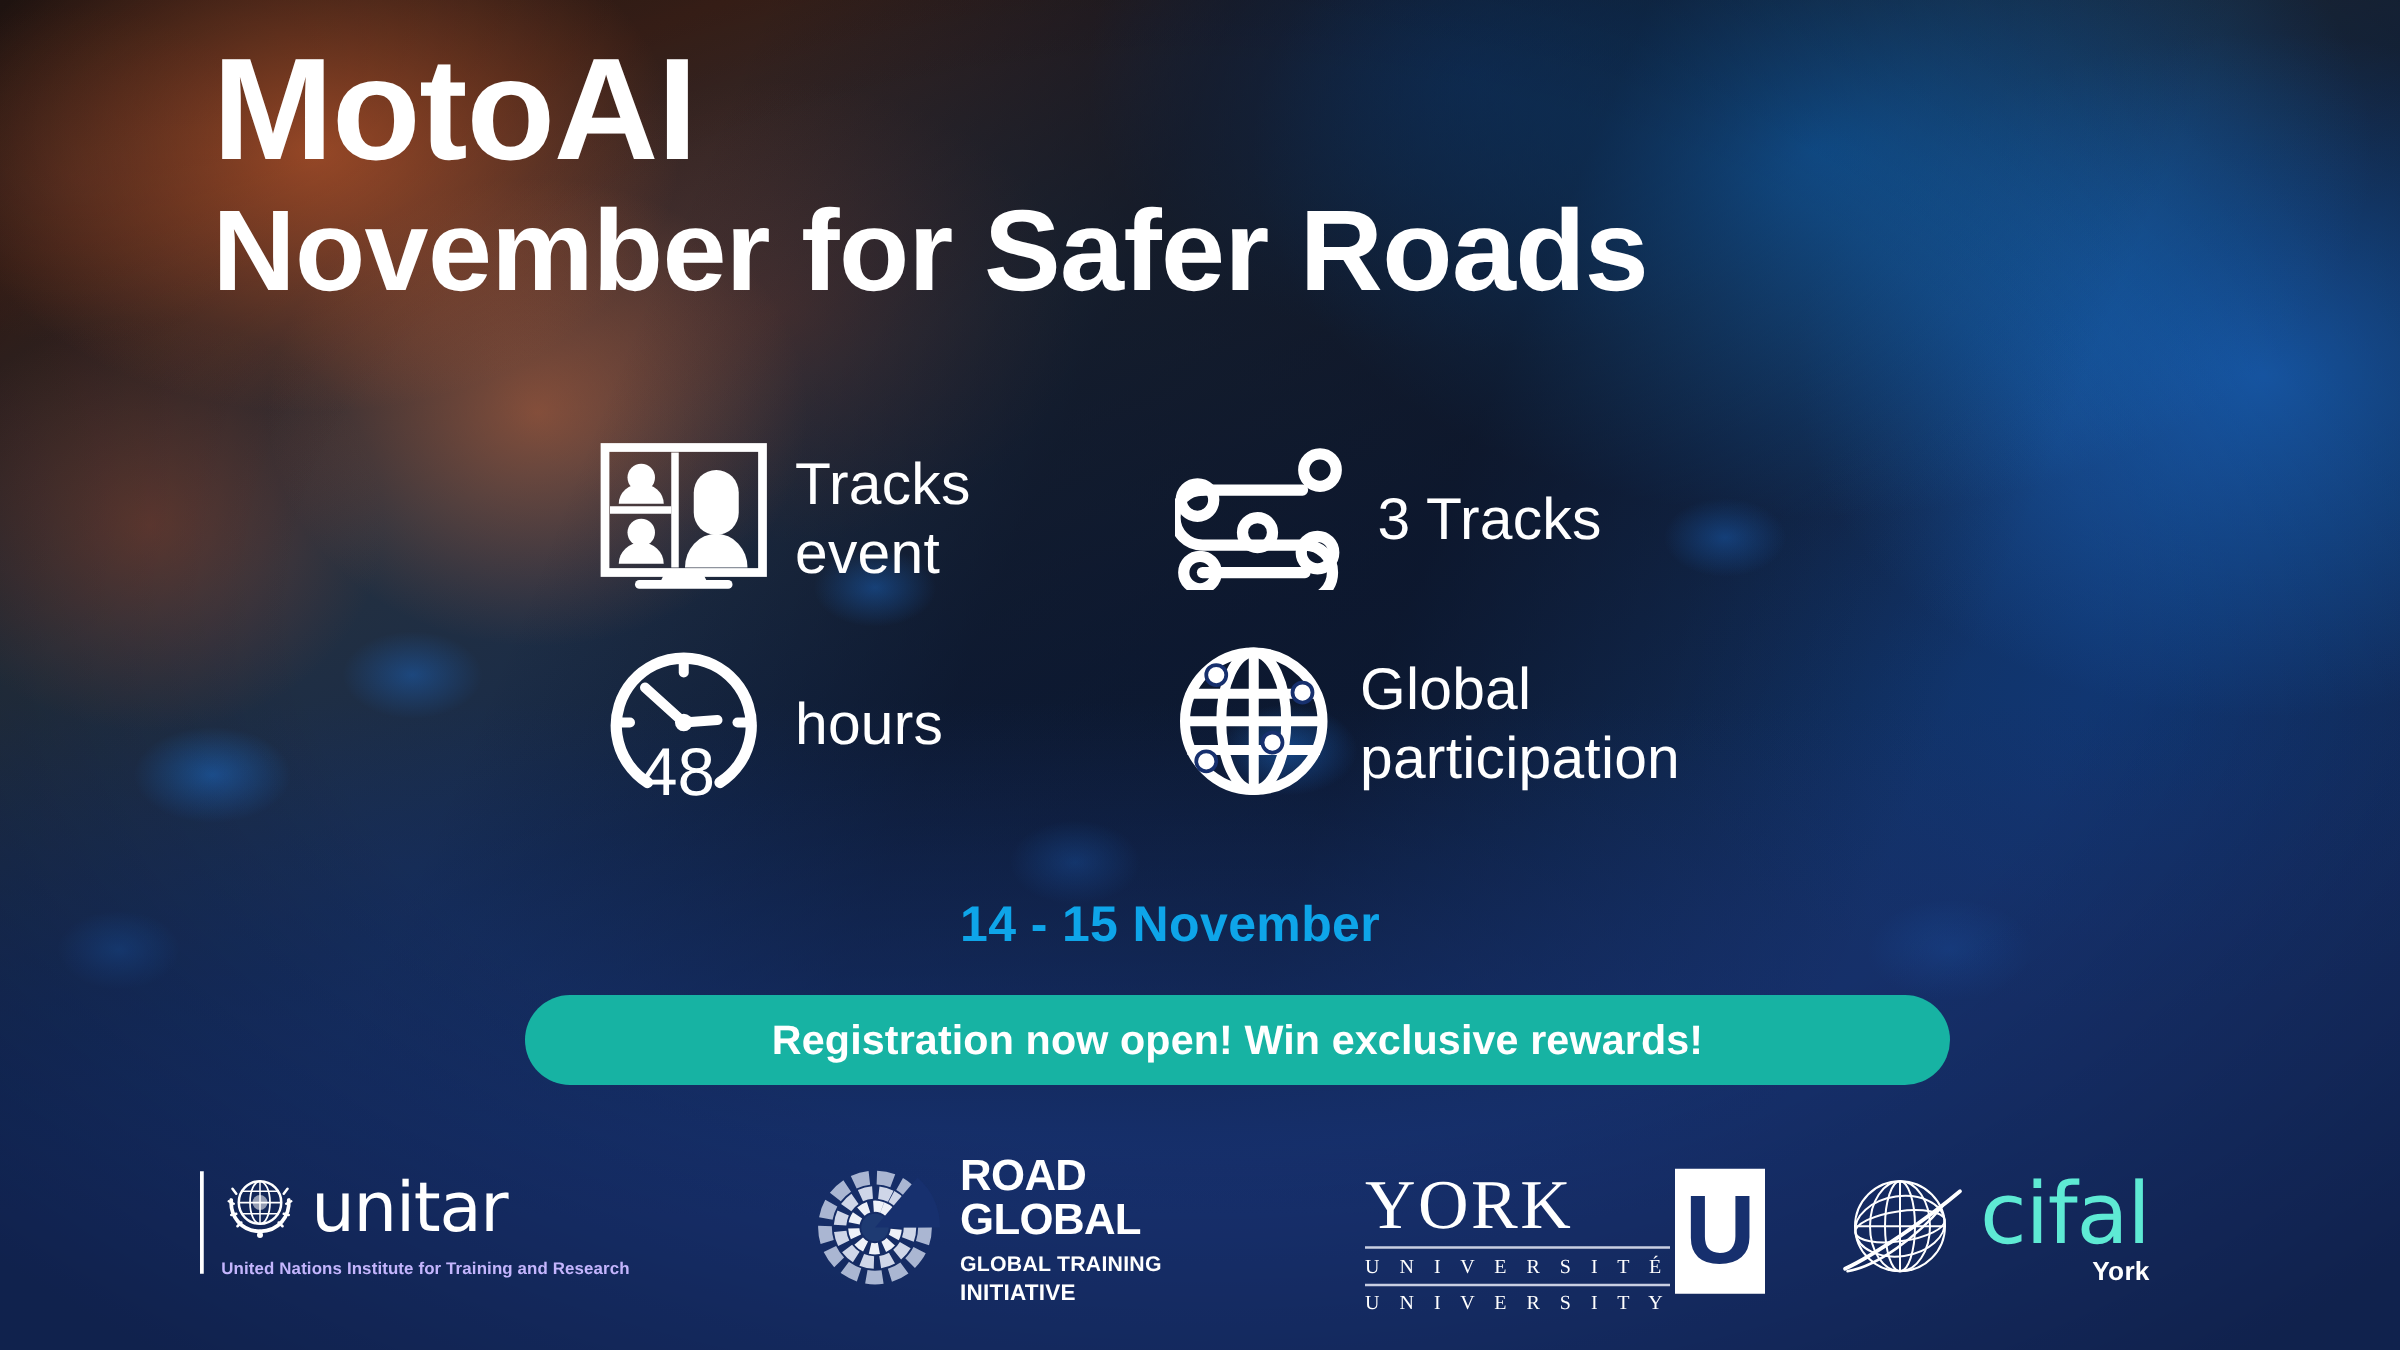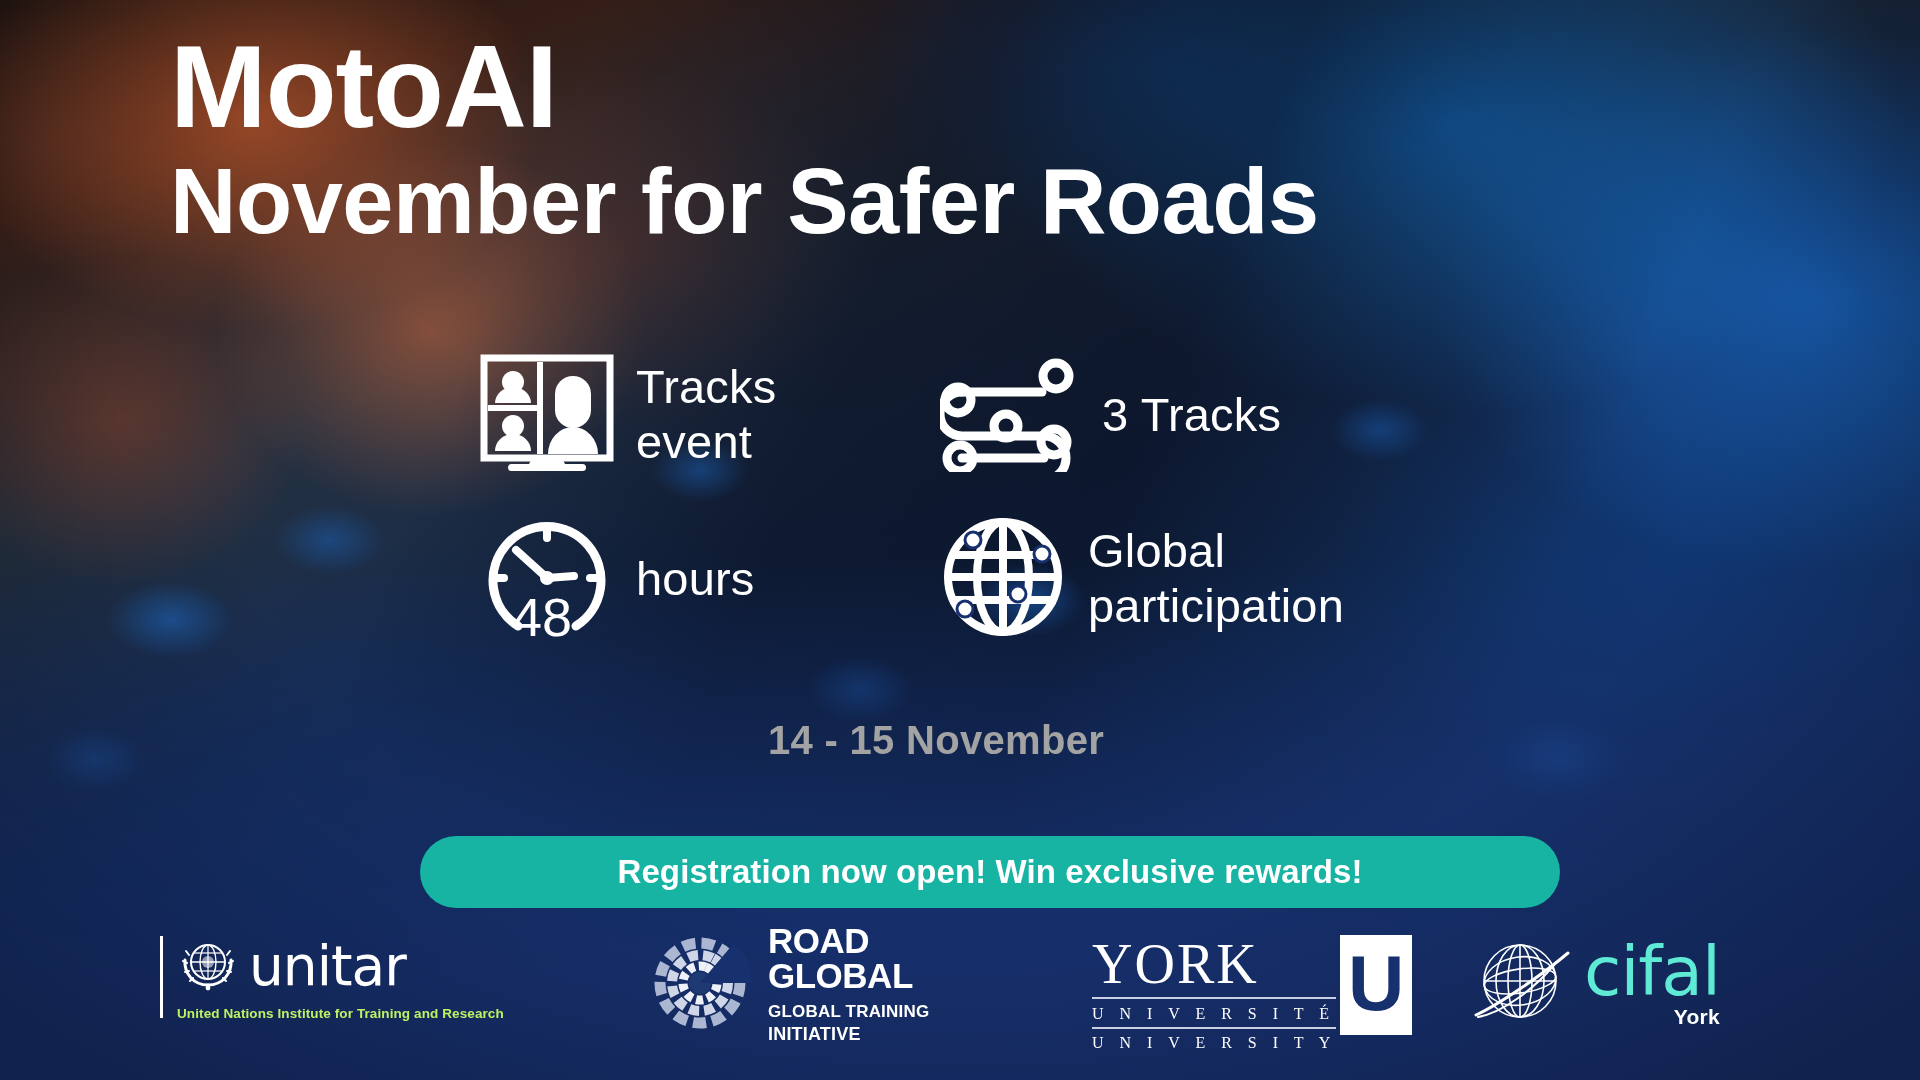--- a/index.html
+++ b/index.html
@@ -85,49 +85,49 @@
   }
   .feature { display:flex; align-items:center; gap:22px; }
   .feature .icon { flex:0 0 auto; display:block; }
   .feature .flabel {
     color:#fff; font-size:47px; font-weight:300; line-height:1.16;
     letter-spacing:.2px;
   }
 
   .date-line {
     position:absolute; left:768px; top:718px;
-    color:#a3a3a3; font-size:40px; font-weight:700; letter-spacing:.3px;
+    color:#0ea5e9; font-size:40px; font-weight:700; letter-spacing:.3px;
   }
 
   .cta-pill {
     position:absolute; left:420px; top:796px;
     width:1140px; height:72px; border-radius:36px;
     background:#17b3a3;
     display:flex; align-items:center; justify-content:center;
-    color:#fff; font-size:33px; font-weight:700; letter-spacing:.1px;margin-top:40px;
+    color:#fff; font-size:33px; font-weight:700; letter-spacing:.1px;
   }
 
   
   .logo-bar {
     position:absolute; left:0; top:915px; width:1920px; height:140px;
     display:flex; align-items:center;
   }
   .logo { position:absolute; display:flex; align-items:center; }
 
   
   .logo-unitar { left:160px; top:18px; }
   .unitar-rule { width:3px; height:82px; background:#fff; margin-right:14px; }
   .unitar-body { display:flex; flex-direction:column; }
   .unitar-top { display:flex; align-items:center; gap:10px; }
   .unitar-word {
     font-size:55px; font-weight:400; color:#fff; letter-spacing:-1px;
     line-height:.95; font-family:"DejaVu Sans", sans-serif;
   }
   .unitar-tag {
-    font-size:13.5px; font-weight:700; color:#bef264; letter-spacing:.1px;
+    font-size:13.5px; font-weight:700; color:#c4b5fd; letter-spacing:.1px;
     margin-top:7px; white-space:nowrap;
   }
 
   
   .logo-roadsafety { left:648px; top:8px; gap:16px; }
   .rs-text { display:flex; flex-direction:column; }
   .rs-l1, .rs-l2 { font-size:35px; font-weight:700; color:#fff; line-height:1.0; letter-spacing:-.5px; }
   .rs-l3 { font-size:17px; font-weight:700; color:#fff; line-height:1.3; margin-top:8px; letter-spacing:.2px; }
   .rs-l4 { font-size:18px; font-weight:700; color:#fff; line-height:1.3; letter-spacing:.2px; }
 

